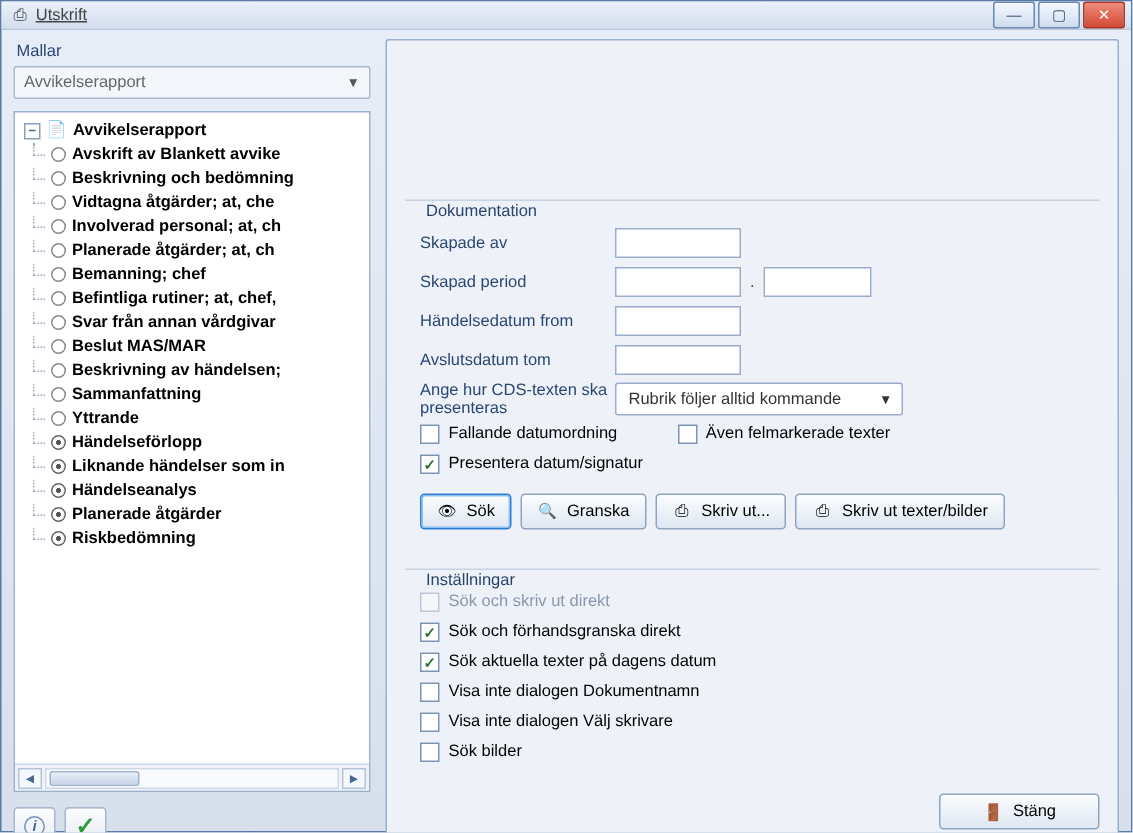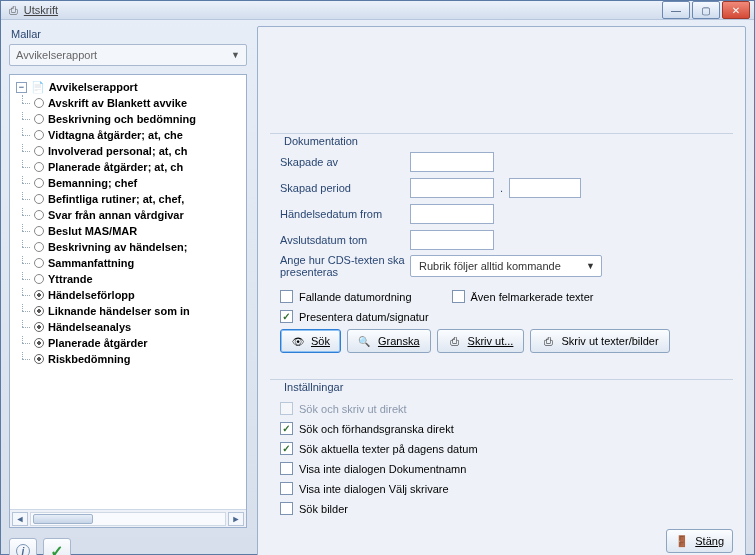--- a/index.html
+++ b/index.html
@@ -82,37 +82,37 @@
   color:#28436f; display:inline-block;}
 .form-row{ display:flex; align-items:center; min-height:26px;}
 .flabel{ width:130px; color:#2a4673;}
 .tf{ height:20px; border:1px solid #9aaecb; background:#fff; }
 .tf.w1{ width:84px;} .tf.w2{ width:72px;}
 .dot{ margin:0 6px; color:#2a4673;}
 .combo-sm{ height:22px;border:1px solid #9aaecb;background:#fff;display:flex;
   align-items:center;justify-content:space-between;padding:0 6px 0 8px;width:192px;
   border-radius:2px;}
 .combo-sm .txt{ color:#333;} .combo-sm .arrow{font-size:9px;color:#333;}
-.chk-row{ display:flex; align-items:flex-end; gap:6px; min-height:20px;}
+.chk-row{ display:flex; align-items:flex-start; gap:6px; min-height:20px;}
 .chk{ width:13px;height:13px;border:1px solid #7c93b2;background:#fff;
   display:flex;align-items:center;justify-content:center;font-size:10px;color:#2e6e2e;}
 .chk.on::after{ content:"✓"; font-weight:bold;}
 .chk.dim{ border-color:#bac7d9; background:#f4f6fa;}
 .btnrow{ display:flex; gap:6px; margin-top:6px; margin-bottom:6px;}
 .btn{ height:24px;border:1px solid #8ea5c2;border-radius:3px;
   background:linear-gradient(#fbfdff,#dfe7f2); display:flex;align-items:center;
   padding:0 10px; gap:6px; color:#000;}
-.btn .u{ text-decoration:underline;}
+.btn .u{ }
 .btn .ico{ width:14px;height:12px;display:flex;align-items:center;justify-content:center;}
 .eye-ico::before{ content:"👁"; font-size:10px;}
 .mag-ico::before{ content:"🔍"; font-size:10px;}
 .print-ico::before{ content:"⎙"; font-size:11px;}
 .btn.primary{ border-color:#2e7ed6; box-shadow:0 0 0 1px #8ec0f3 inset;}
 .stang-row{ display:flex; justify-content:flex-end; margin-top:auto;}
-.btn.stang{ padding:0 8px;}
+.btn.stang{ padding:0 28px;}
 .door-ico::before{ content:"🚪"; font-size:11px;}
 .two-col{ display:flex; gap:40px;}
 </style>
 </head>
 <body>
 
 <div class="window">
 
   <div class="titlebar">
     <span class="ticon">⎙</span>

